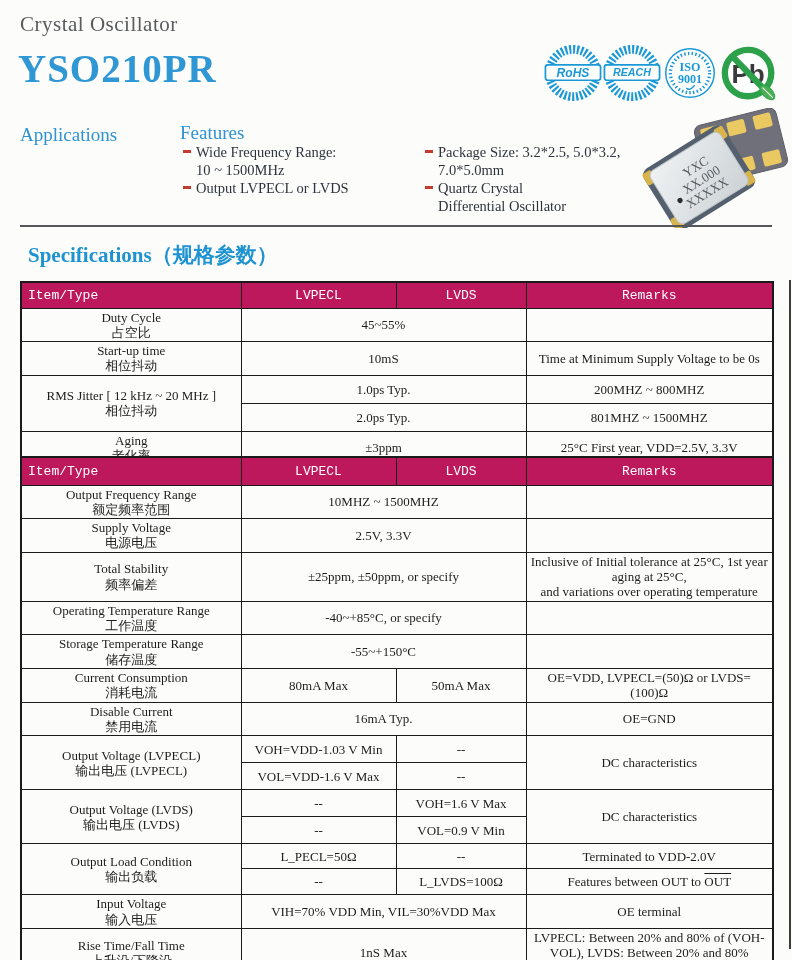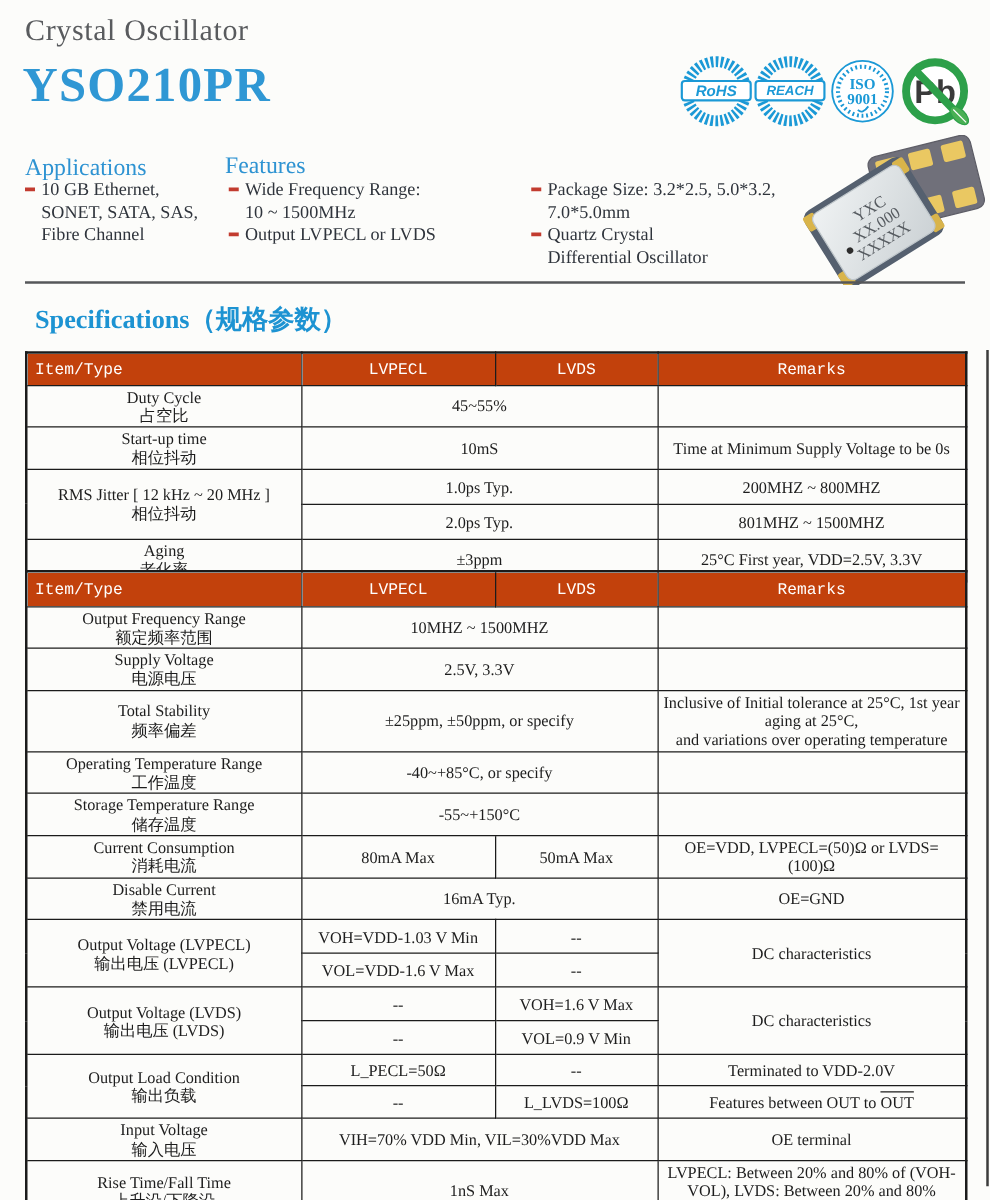--- a/index.html
+++ b/index.html
@@ -3,38 +3,38 @@
 <meta charset="utf-8">
 <style>
   html,body{margin:0;padding:0;background:#e8e8e8;}
   .page{
     position:relative;width:792px;height:960px;margin:0 auto;
     background:#fcfcfa;overflow:hidden;
     font-family:"Liberation Serif","DejaVu Serif",serif;color:#2f343c;
   }
   .abs{position:absolute;}
   
-  .product-type{left:20px;top:12px;font-size:24px;color:#595b5e;letter-spacing:.5px;}
+  .product-type{left:20px;top:12px;font-size:21px;color:#595b5e;letter-spacing:.5px;}
   .model{left:18px;top:46px;font-size:39px;font-weight:bold;color:#2f97d4;letter-spacing:1px;}
   .badges{left:544px;top:44px;display:flex;gap:1px;}
   
   .sec-heading{font-size:19px;color:#2e93d2;}
   .bullet-list{font-size:14.5px;line-height:18px;color:#2f343c;}
   .bullet-item{position:relative;padding-left:13px;}
   .bullet-dash{position:absolute;left:0;top:7px;width:8px;height:2.5px;background:#c23b2f;}
   .indent{padding-left:13px;}
   
   .separator{left:20px;top:225px;width:752px;height:2px;background:#55575a;}
   .edge-line{left:789px;top:280px;width:2px;height:669px;background:#3c3c3c;}
   
   .spec-heading{left:28px;top:241px;font-size:21px;font-weight:bold;color:#1d93d2;}
   table.spec{border-collapse:collapse;table-layout:fixed;width:752px;border:2px solid #1b1b1b;background:#fcfcfa;}
   table.spec th,table.spec td{border:1px solid #1b1b1b;overflow:hidden;}
   table.spec thead th{
-    background:#c2410c;color:#ffffff;font-weight:400;
+    background:#be185d;color:#ffffff;font-weight:400;
     font-family:"Liberation Mono","DejaVu Sans Mono",monospace;font-size:13px;
   }
   th.item-h{text-align:left;padding-left:6px;}
   table.spec td{font-size:13px;color:#1d1d1d;text-align:center;padding:1px 3px;line-height:1.18;}
   td.item{text-align:left;padding:1px 4px 1px 5px;}
   td.remark{font-size:12.5px;}
   td.left{text-align:left;}
   .preline{white-space:pre-line;}
   .ovl{text-decoration:overline;}
   .t1{left:20px;top:281px;}
@@ -76,28 +76,20 @@
       <text x="30" y="40" text-anchor="middle" font-family="Liberation Sans, sans-serif" font-size="27" font-weight="bold" fill="#3a3a3a">Pb</text>
       <line x1="13" y1="12" x2="47" y2="47" stroke="#2da04a" stroke-width="6.5"></line>
       <g transform="rotate(-45 50 50)">
         <ellipse cx="50" cy="50" rx="5" ry="9.5" fill="#49b054" stroke="#2da04a" stroke-width="1"></ellipse>
         <line x1="50" y1="43" x2="50" y2="58" stroke="#ffffff" stroke-width="1"></line>
       </g>
     </svg>
   </div>
 
   <div class="abs sec-heading" style="left:20px;top:124px;">Applications</div>
-  <div class="abs bullet-list" style="left:20px;top:143px;width:150px;">
-    <div class="bullet-item">
-      <span class="bullet-dash"></span>
-      <span>10 GB Ethernet,</span>
-    </div>
-    <div class="indent">SONET, SATA, SAS,</div>
-    <div class="indent">Fibre Channel</div>
-  </div>
 
   <div class="abs sec-heading" style="left:180px;top:122px;">Features</div>
   <div class="abs bullet-list" style="left:183px;top:143px;width:210px;">
     <div class="bullet-item">
       <span class="bullet-dash"></span>
       <span>Wide Frequency Range:</span>
     </div>
     <div class="indent">10 ~ 1500MHz</div>
     <div class="bullet-item">
       <span class="bullet-dash"></span>

